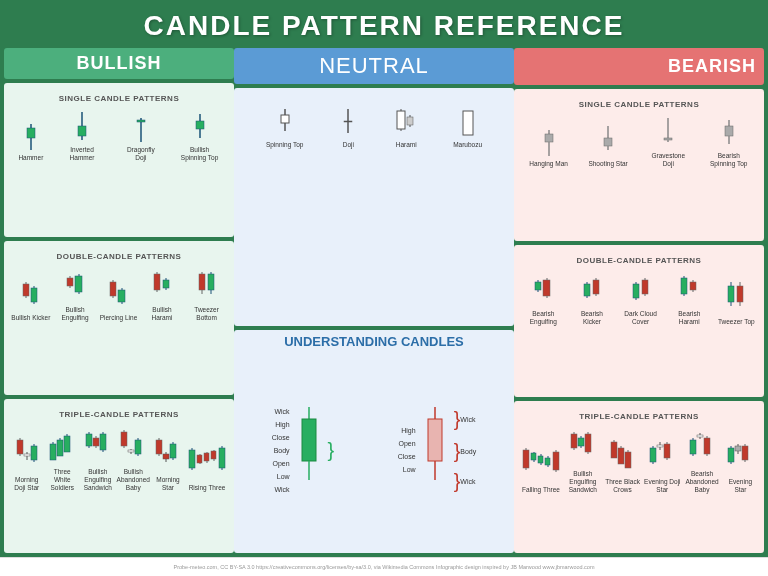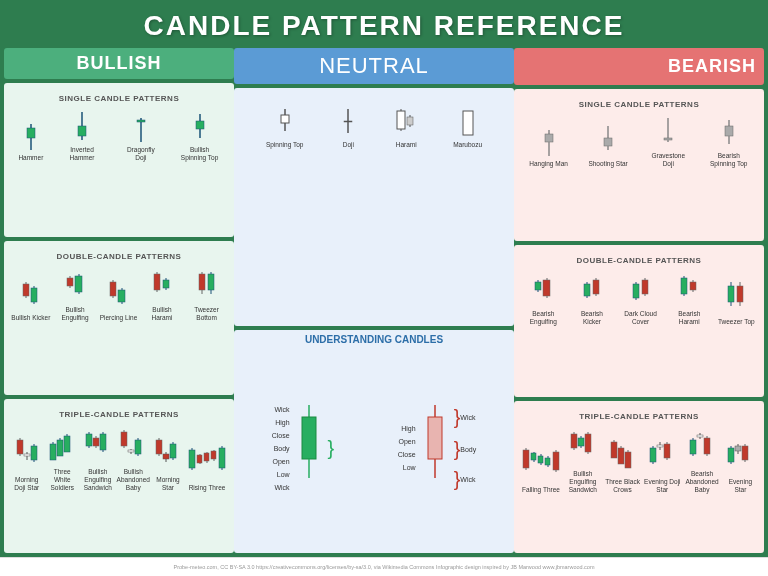--- a/index.html
+++ b/index.html
@@ -75,21 +75,21 @@
       text-align: center;
       font-size: 8px;
       font-weight: 700;
       letter-spacing: 0.5px;
       color: #555;
       margin-bottom: 3px;
       text-transform: uppercase;
     }
     .section-title-blue {
       text-align: center;
-      font-size: 10px;
+      font-size: 13px;
       font-weight: 900;
       color: #2c6ea8;
       margin-bottom: 3px;
       text-transform: uppercase;
     }
 
     .patterns-row {
       display: flex;
       justify-content: space-around;
       align-items: flex-end;

